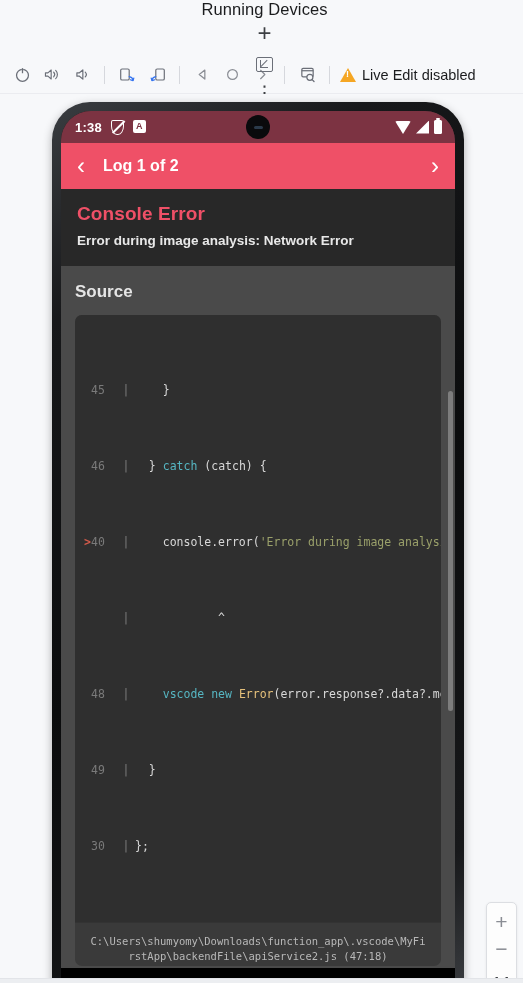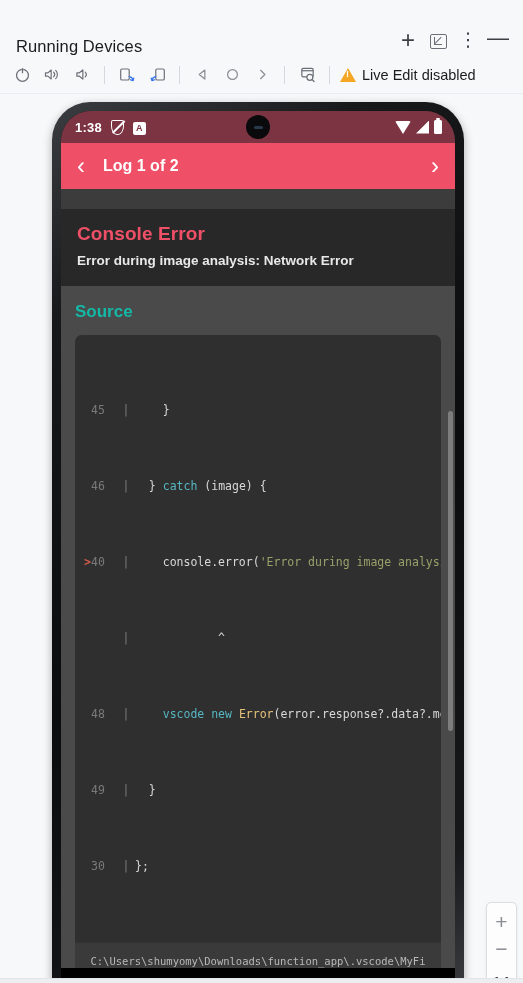--- a/index.html
+++ b/index.html
@@ -14,24 +14,25 @@
   .ide {
     width: 523px; height: 983px;
     background: #f7f8fa;
     display: flex; flex-direction: column;
     position: relative;
   }
 
   
   .titlebar {
     height: 56px;
-    display: flex; align-items: flex-end;
+    display: flex; align-items: center;
     padding: 0 10px 0 16px;
     background: #f7f8fa;
     position: relative;
+    flex-direction: column;
   }
   .tool-window-title {
     font-size: 16.5px;
     color: #1b1c1e;
     letter-spacing: .1px;
     white-space: nowrap;
   }
   .tab {
     display: flex; align-items: center; gap: 8px;
     margin-left: 42px;
@@ -174,21 +175,21 @@
   
   .statusbar {
     height: 32px;
     background: #7c3342;
     display: flex; align-items: center;
     padding: 0 14px;
     position: relative;
     color: #fff;
   }
   .sb-time { font-size: 13px; font-weight: 600; letter-spacing:.2px; }
-  .sb-left { display: flex; align-items: flex-end; gap: 9px; }
+  .sb-left { display: flex; align-items: flex-start; gap: 9px; }
   .sb-right { position: absolute; right: 13px; top: 0; height: 32px; display: flex; align-items: center; gap: 5px; }
   .icon-noshield {
     width: 13px; height: 15px; position: relative;
   }
   .icon-noshield .sh {
     position: absolute; inset: 0;
     border: 1.5px solid #fff;
     border-radius: 2px 2px 6px 6px / 2px 2px 9px 9px;
   }
   .icon-noshield .slash {
@@ -250,21 +251,20 @@
   .err-header .chev.right { text-align: right; }
   .err-header .title {
     flex: 1; text-align: left;
     font-size: 16px; font-weight: 700;
   }
 
   
   .err-summary {
     background: #282828;
     padding: 14px 16px 18px;
-    margin-top: 20px;
   }
   .err-kind {
     color: #ef5067;
     font-size: 19px; font-weight: 700;
     letter-spacing: .1px;
   }
   .err-msg {
     margin-top: 8px;
     color: #e8e8e8;
     font-size: 13.5px; font-weight: 700;
@@ -272,21 +272,21 @@
 
   
   .err-body {
     background: #4a4a4a;
     padding: 16px 14px 0;
     position: relative;
     height: 779px;
     overflow: hidden;
   }
   .section-title {
-    color: #14b8a6;
+    color: #e5e5e5;
     font-size: 17px; font-weight: 700;
     margin-bottom: 13px;
   }
 
   
   .code-frame {
     background: #3a3a3a;
     border-radius: 7px;
     overflow: hidden;
   }
@@ -530,21 +530,21 @@
                   <span class="mark"></span>
                   <span class="ln">45</span>
                   <span class="pipe">|</span>
                   <span class="src k-plain">    }</span>
                 </div>
 
                 <div class="cl">
                   <span class="mark"></span>
                   <span class="ln">46</span>
                   <span class="pipe">|</span>
-                  <span class="src">  <span class="k-plain">}</span> <span class="k-cyan">catch</span> <span class="k-plain">(image) {</span></span>
+                  <span class="src">  <span class="k-plain">}</span> <span class="k-cyan">catch</span> <span class="k-plain">(catch) {</span></span>
                 </div>
 
                 <div class="cl">
                   <span class="mark">&gt;</span>
                   <span class="ln">40</span>
                   <span class="pipe">|</span>
                   <span class="src">    <span class="k-plain">console.error(</span><span class="k-str">'Error during image analysis</span></span>
                 </div>
 
                 <div class="cl">

